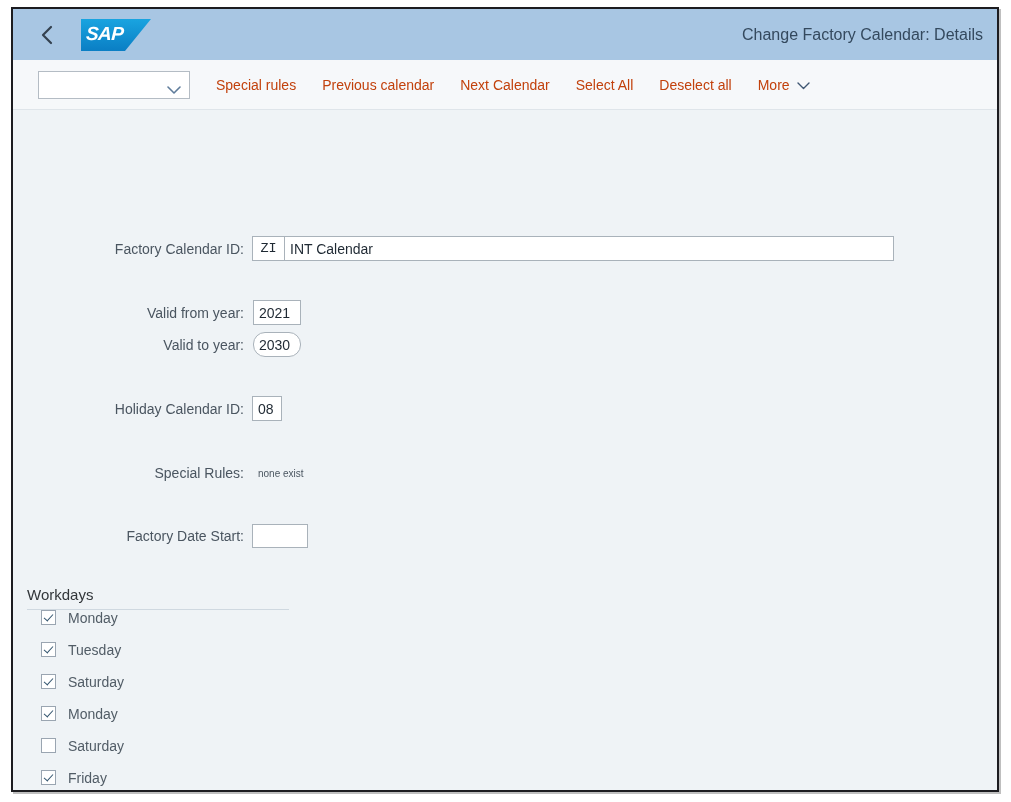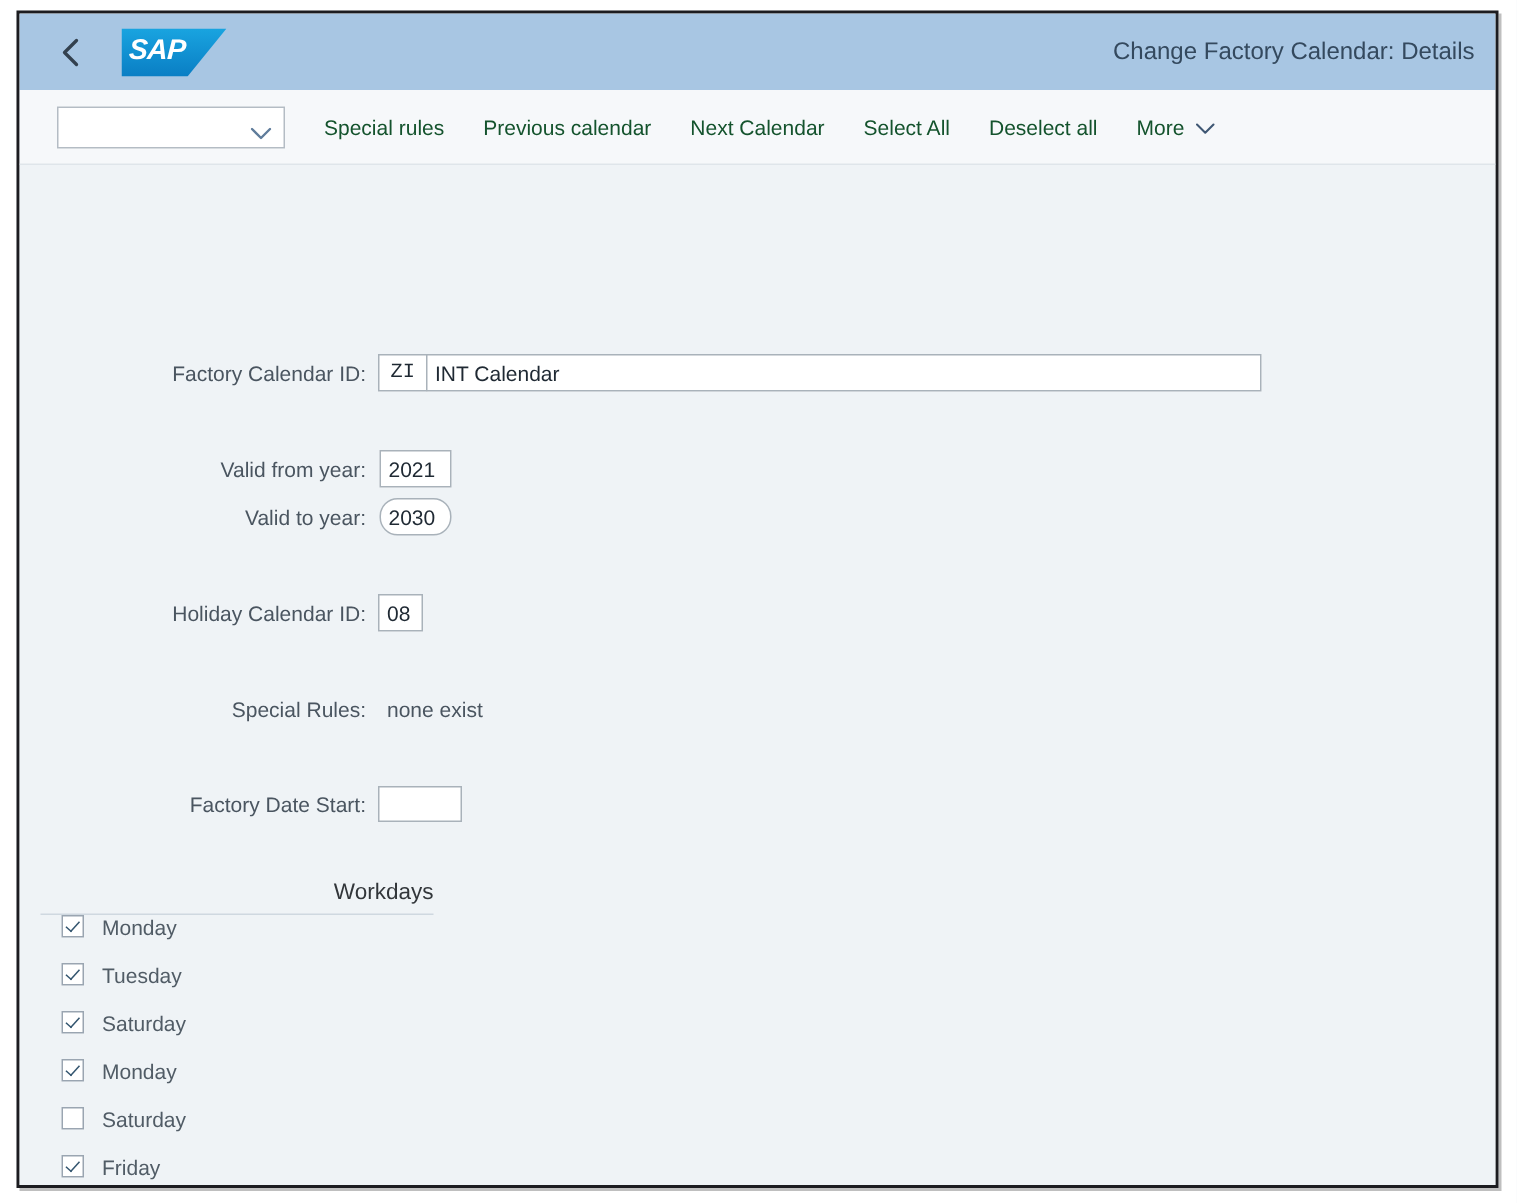--- a/index.html
+++ b/index.html
@@ -110,21 +110,21 @@
     font-size: 13px;
     color: #333b44;
   }
   #toolbar-select .chev {
     position: absolute;
     right: 8px;
     top: 9px;
   }
   .tb-btn {
     font-size: 14px;
-    color: #14532d;
+    color: #c2410c;
     margin-left: 26px;
     white-space: nowrap;
     cursor: pointer;
     display: flex;
     align-items: center;
     gap: 7px;
   }
   .tb-btn:first-of-type { margin-left: 30px; }
 
   
@@ -155,30 +155,30 @@
     padding: 0 5px;
     display: flex;
     align-items: center;
     font-family: "Liberation Sans", sans-serif;
   }
   .finput.mono {
     font-family: "Liberation Mono", monospace;
     font-size: 13.5px;
   }
   .ftext {
-    font-size: 14px;
+    font-size: 10px;
     color: #4a5560;
     white-space: nowrap;
   }
 
   
   #row-calendar-id { left: 96px; top: 126px; }
   #row-calendar-id .flabel { width: 135px; }
   #row-calendar-id .id-code { width: 33px; margin-left: 8px; justify-content: center; padding: 0; }
-  #row-calendar-id .id-name { width: 557px; margin-left: -1px; }
+  #row-calendar-id .id-name { width: 610px; margin-left: -1px; }
 
   #row-valid-from { left: 133px; top: 190px; }
   #row-valid-from .flabel { width: 98px; }
   #row-valid-from .finput { width: 48px; margin-left: 9px; }
 
   #row-valid-to { left: 133px; top: 222px; }
   #row-valid-to .flabel { width: 98px; }
   #row-valid-to .finput { width: 48px; margin-left: 9px; border-radius: 12px; }
 
   #row-holiday-id { left: 99px; top: 286px; }
@@ -198,21 +198,20 @@
     position: absolute;
     left: 14px;
     top: 476px;
     width: 262px;
   }
   #workdays-title {
     font-size: 15px;
     color: #32363a;
     padding-bottom: 6px;
     border-bottom: 1px solid #cfd8e0;
-    text-align: right;
   }
   .cb-row {
     display: flex;
     align-items: flex-start;
     height: 32px;
     padding-left: 14px;
     cursor: pointer;
   }
   .cb-box {
     width: 15px;

